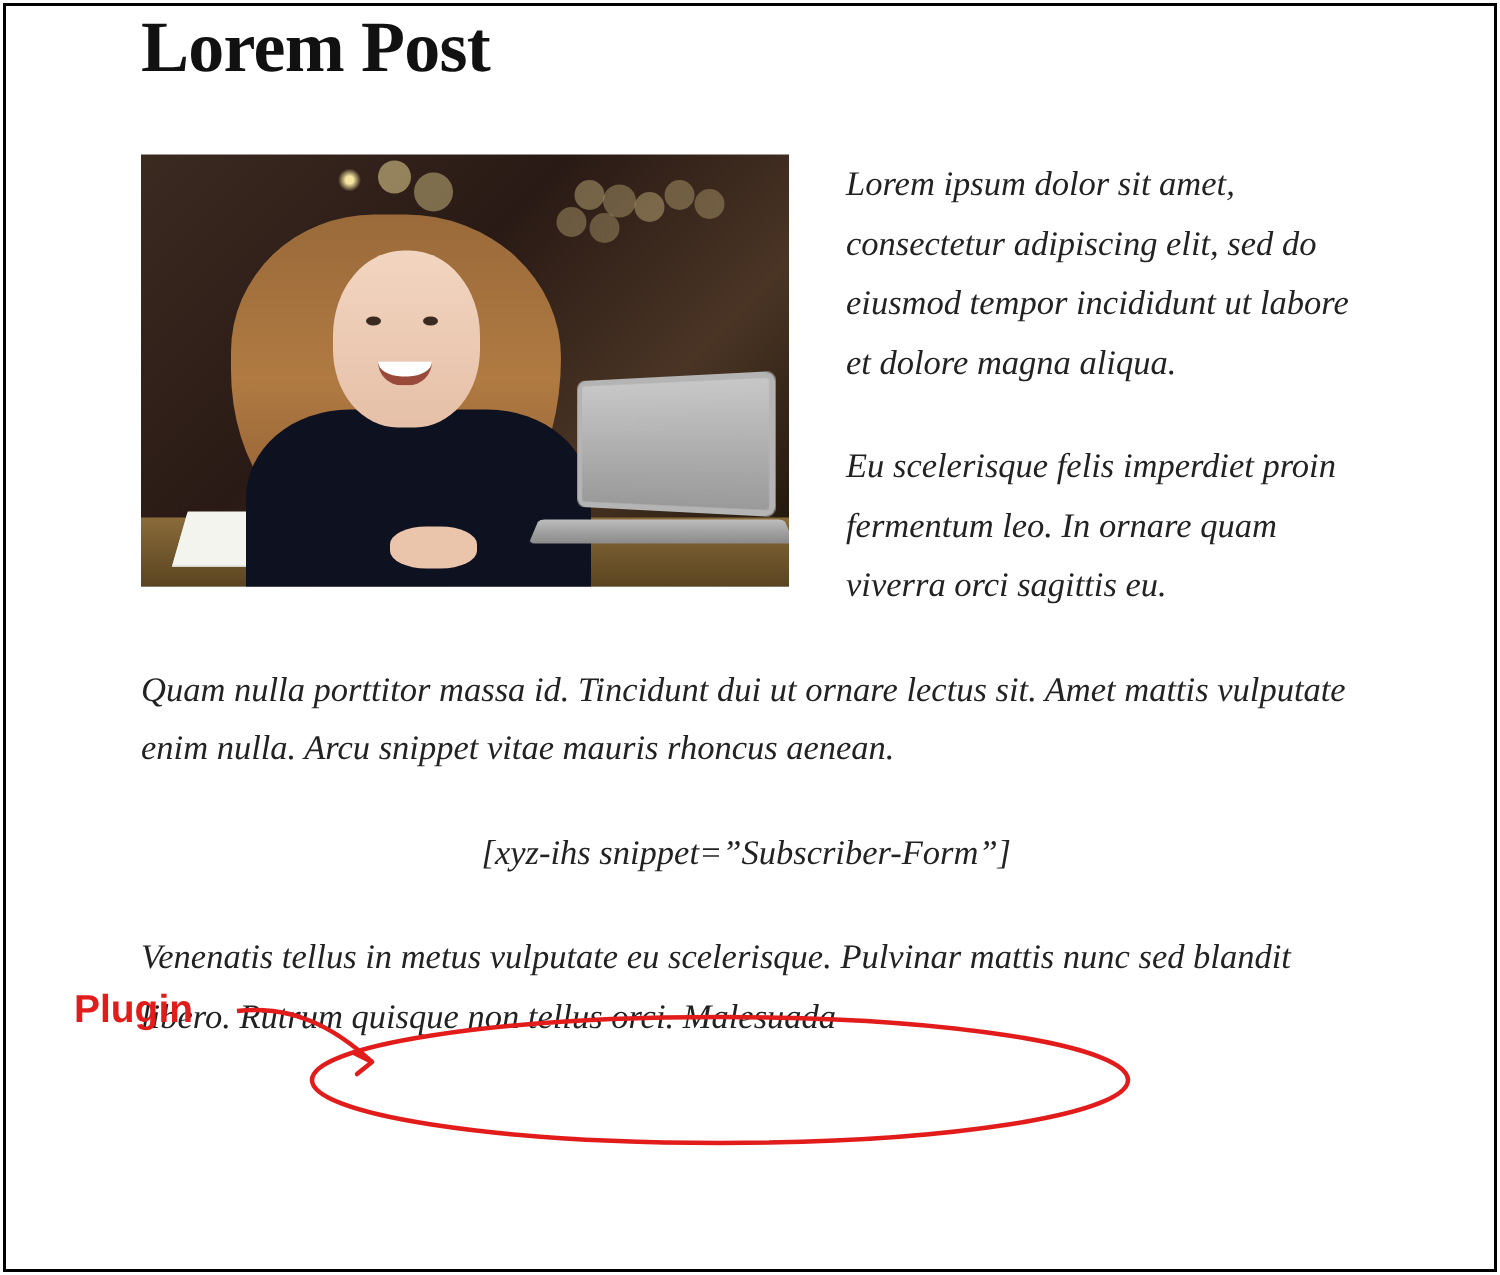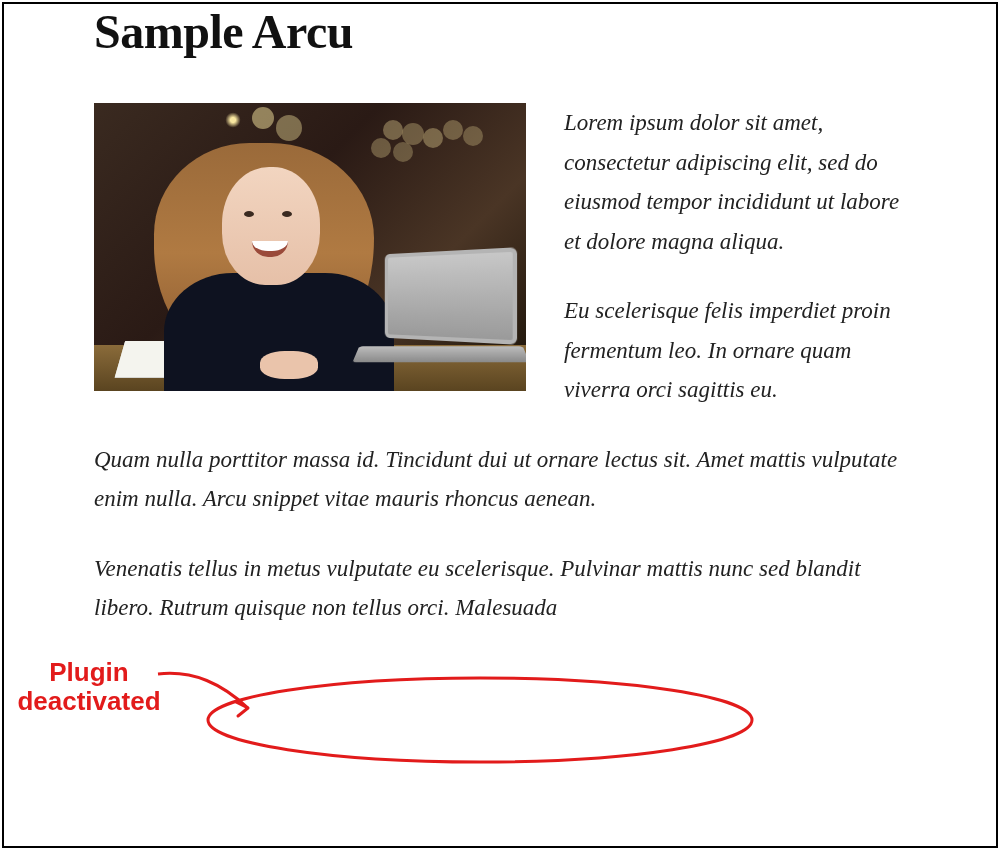--- a/index.html
+++ b/index.html
@@ -176,21 +176,21 @@
       position: absolute;
       left: 196px;
       top: 668px;
     }
   </style>
 </head>
 <body>
 
 <div class="frame">
 
-  <h1 class="post-title">Sample Arcu</h1>
+  <h1 class="post-title">Lorem Post</h1>
 
   <div class="content-flow">
 
     <div class="featured-image" title="Woman smiling at laptop in cafe">
       <div class="scene-desk"></div>
       <div class="scene-paper"></div>
       <div class="scene-hair-back"></div>
       <div class="scene-body"></div>
       <div class="scene-face"></div>
       <div class="scene-eye-l"></div>
@@ -203,29 +203,29 @@
     </div>
 
     <p class="para">Lorem ipsum dolor sit amet, consectetur adipiscing elit, sed do eiusmod tempor incididunt ut labore et dolore magna aliqua.</p>
 
     <p class="para">Eu scelerisque felis imperdiet proin fermentum leo. In ornare quam viverra orci sagittis eu.</p>
 
     <div style="clear:both"></div>
 
     <p class="para">Quam nulla porttitor massa id. Tincidunt dui ut ornare lectus sit. Amet mattis vulputate enim nulla. Arcu snippet vitae mauris rhoncus aenean.</p>
 
+    <p class="shortcode-line">[xyz-ihs snippet=”Subscriber-Form”]</p>
 
     <p class="para">Venenatis tellus in metus vulputate eu scelerisque. Pulvinar mattis nunc sed blandit libero. Rutrum quisque non tellus orci. Malesuada</p>
 
   </div>
 
   <div class="anno-layer">
     <div class="anno-label">
       <span class="line1">Plugin</span>
-      <span class="line2">deactivated</span>
     </div>
     <svg class="anno-arrow" width="110" height="60" viewBox="0 0 110 60">
       <path d="M4 8 C 40 4, 68 18, 94 42" stroke="#e21b1b" stroke-width="3" fill="none"></path>
       <path d="M94 42 L82 36 M94 42 L84 50" stroke="#e21b1b" stroke-width="3" fill="none" stroke-linecap="round"></path>
     </svg>
     <svg class="anno-ellipse" width="560" height="96" viewBox="0 0 560 96">
       <ellipse cx="280" cy="48" rx="272" ry="42" stroke="#e21b1b" stroke-width="3" fill="none"></ellipse>
     </svg>
   </div>
 

